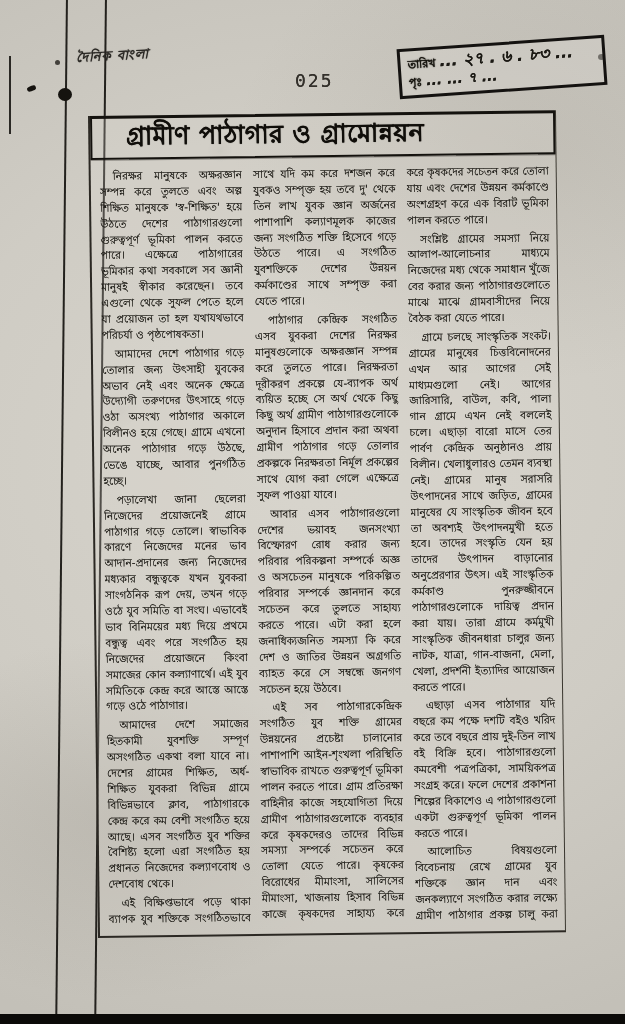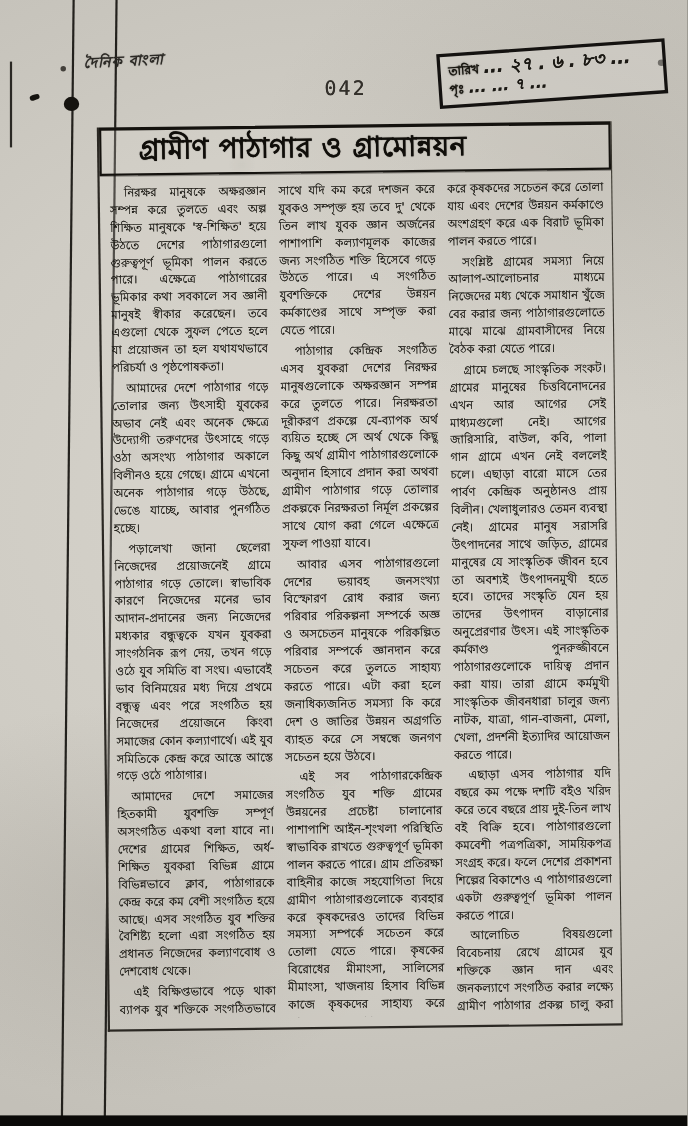--- a/index.html
+++ b/index.html
@@ -97,21 +97,21 @@
   <div class="rule rule-2"></div>
   <div class="rule rule-short"></div>
 
   <div class="speck speck-a"></div>
   <div class="speck speck-b"></div>
   <div class="speck speck-c"></div>
   <div class="speck speck-d"></div>
 
   <div class="handwriting">দৈনিক বাংলা</div>
 
-  <div class="pagenum">042</div>
+  <div class="pagenum">025</div>
 
   <div class="stampbox">
     <div class="stamprow">
       <span class="stamplabel">তারিখ</span>
       <span class="stampvalue">... ২৭ . ৬ . ৮৩ ...</span>
     </div>
     <div class="stamprow">
       <span class="stamplabel">পৃঃ</span>
       <span class="stampvalue small">... ... ৭ ...</span>
     </div>

